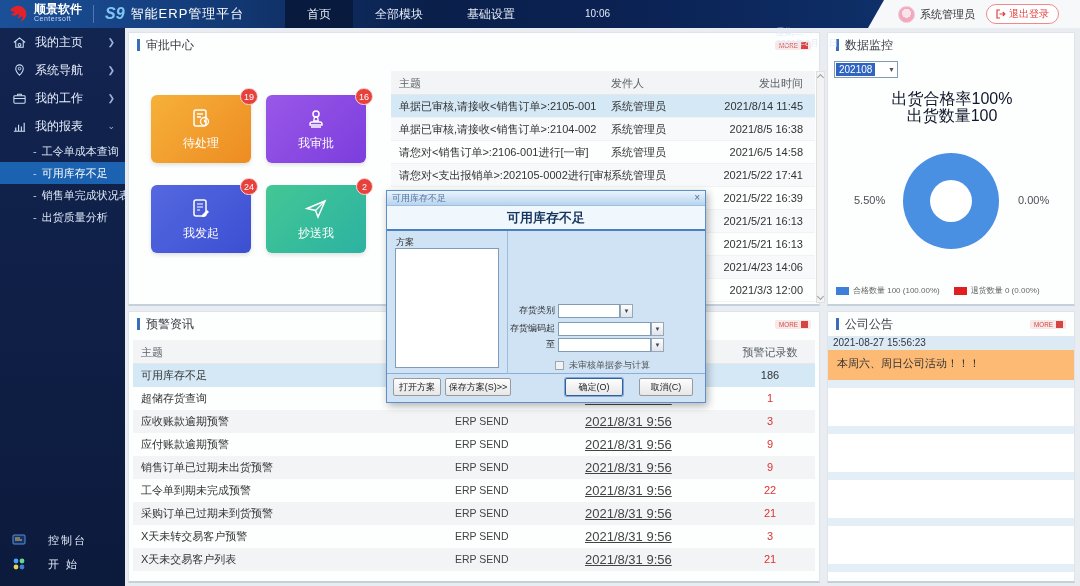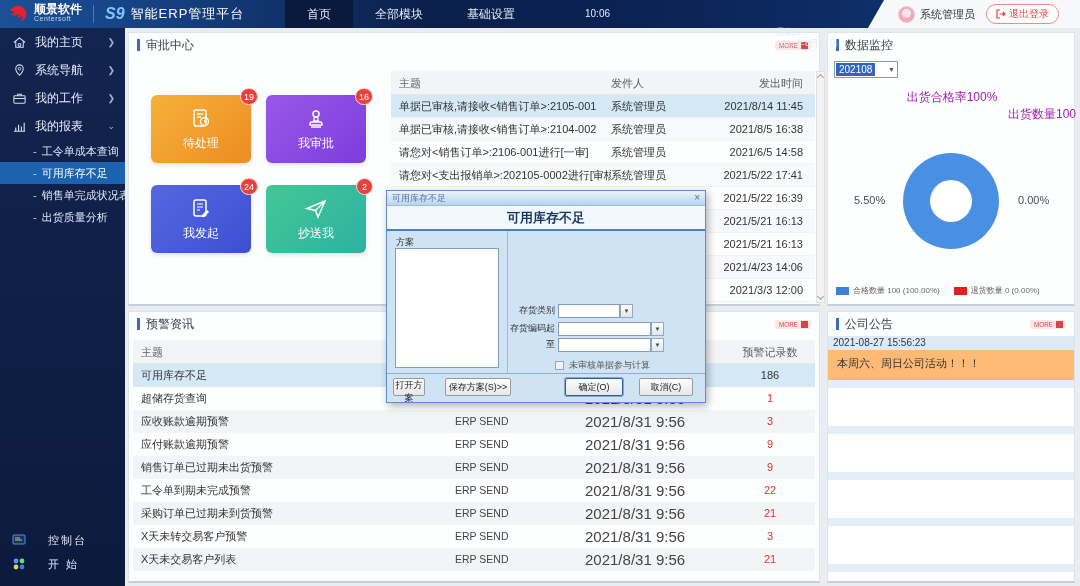--- a/index.html
+++ b/index.html
@@ -79,38 +79,38 @@
   .scrollstrip { position:absolute; right:-10px; top:0; width:9px; height:232px; background:#f3f3f3; border:1px solid #e0e0e0;}
   .sarr { position:absolute; left:1px; width:5px; height:5px; border:solid #9aa0a6; border-width:0 1px 1px 0;}
   .sarr.up { top:3px; transform:rotate(-135deg);}
   .sarr.dn { bottom:3px; transform:rotate(45deg);}
 
   
   .period-box { position:absolute; left:6px; top:28px; width:64px; height:17px; border:1px solid #7f9db9; background:#fff;
     display:flex; align-items:center; font-size:10px; cursor:pointer;}
   .period-val { background:#2f64c1; color:#fff; padding:0 3px; line-height:13px; margin:1px;}
   .period-arrow { margin-left:auto; font-size:7px; color:#555; padding-right:2px;}
-  .mon-line { position:absolute; width:248px; text-align:center; color:#a21caf; font-size:12px;}
+  .mon-line { position:absolute; width:248px; text-align:center; color:#0f172a; font-size:16px;}
   .donut { position:absolute; left:75px; top:120px; width:96px; height:96px; border-radius:50%; background:#4a90e2;
     display:flex; align-items:center; justify-content:center;}
   .donut-hole { width:42px; height:42px; border-radius:50%; background:#fff;}
   .donut-lab { position:absolute; font-size:11px; color:#4a4f55;}
   .legend { position:absolute; left:8px; top:252px; display:flex; gap:14px; align-items:center;}
   .leg-item { display:flex; align-items:center; gap:4px; font-size:8px; color:#666;}
   .leg-sw { width:13px; height:8px; display:inline-block;}
 
   
   .al-table { position:absolute; left:4px; top:28px; width:682px;}
   .al-head { display:flex; height:24px; line-height:24px; background:#f2f4f6; color:#5a6066; font-size:11px; border-bottom:1px solid #e4e8eb;}
   .al-row { display:flex; height:23px; line-height:23px; font-size:11px; color:#333; cursor:pointer;}
   .al-row:nth-child(even) { background:#f2f4f6;}
   .al-row.selected { background:#d5e8f6;}
   .a-subj { flex:1; padding-left:8px; white-space:nowrap; overflow:hidden;}
   .a-sender { width:130px; flex:none; font-size:10.5px; color:#444;}
-  .a-time { width:140px; flex:none; font-size:15px; color:#444;}
+  .a-time { width:140px; flex:none; font-size:13px; color:#444;text-decoration:underline;}
   .a-count { width:90px; flex:none; text-align:center;}
   .a-count.red { color:#e03131;}
   .al-head .a-count { color:#5a6066;}
 
   
   .not-date { position:absolute; left:0; top:24px; width:246px; height:14px; background:#dceaf4; font-size:10px; color:#334; line-height:14px; padding-left:5px;}
   .not-content { position:absolute; left:0; top:38px; width:246px; height:30px; background:#fdba74; font-size:11px; color:#333; padding:6px 0 0 9px;}
   .not-stripes { position:absolute; left:0; top:68px; width:246px; height:198px;
     background:repeating-linear-gradient(#e3eef6 0 8px, #fff 8px 46px);}
 
@@ -345,21 +345,21 @@
   <div class="panel" id="p-monitor">
     <div class="ptitle">
       <span class="bar"></span>
       <span class="txt">数据监控</span>
     </div>
     <div class="period-box">
       <span class="period-val">202108</span>
       <span class="period-arrow">▼</span>
     </div>
     <div class="mon-line" style="top:56px;">出货合格率100%</div>
-    <div class="mon-line" style="top:73px;text-align:right;">出货数量100</div>
+    <div class="mon-line" style="top:73px;">出货数量100</div>
     <div class="donut">
         <div class="donut-hole"></div>
       </div>
     <div class="donut-lab" style="left:26px; top:161px;">5.50%</div>
     <div class="donut-lab" style="left:190px; top:161px;">0.00%</div>
     <div class="legend">
       <span class="leg-item">
           <span class="leg-sw" style="background:#3d7fd9;"></span>
           <span>合格数量 100 (100.00%)</span>
         </span>
@@ -482,20 +482,20 @@
         <span class="fld-label" style="width:55px;">至</span>
         <span class="fld-input" style="width:93px;"></span>
         <span class="fld-btn">▼</span>
       </div>
       <div class="chk-row">
         <span class="chk-box"></span>
         <span class="chk-label">未审核单据参与计算</span>
       </div>
     </div>
     <div class="dlg-foot">
-      <button class="dbtn" style="left:6px; width:32px;">打开方案</button>
+      <button class="dbtn" style="left:6px; width:48px;">打开方案</button>
       <button class="dbtn" style="left:58px; width:66px;">保存方案(S)&gt;&gt;</button>
       <button class="dbtn ok" style="left:178px; width:58px;">确定(O)</button>
       <button class="dbtn" style="left:246px; width:54px;margin-left:6px;">取消(C)</button>
     </div>
   </div>
 
 </div>
 
 </body></html>

